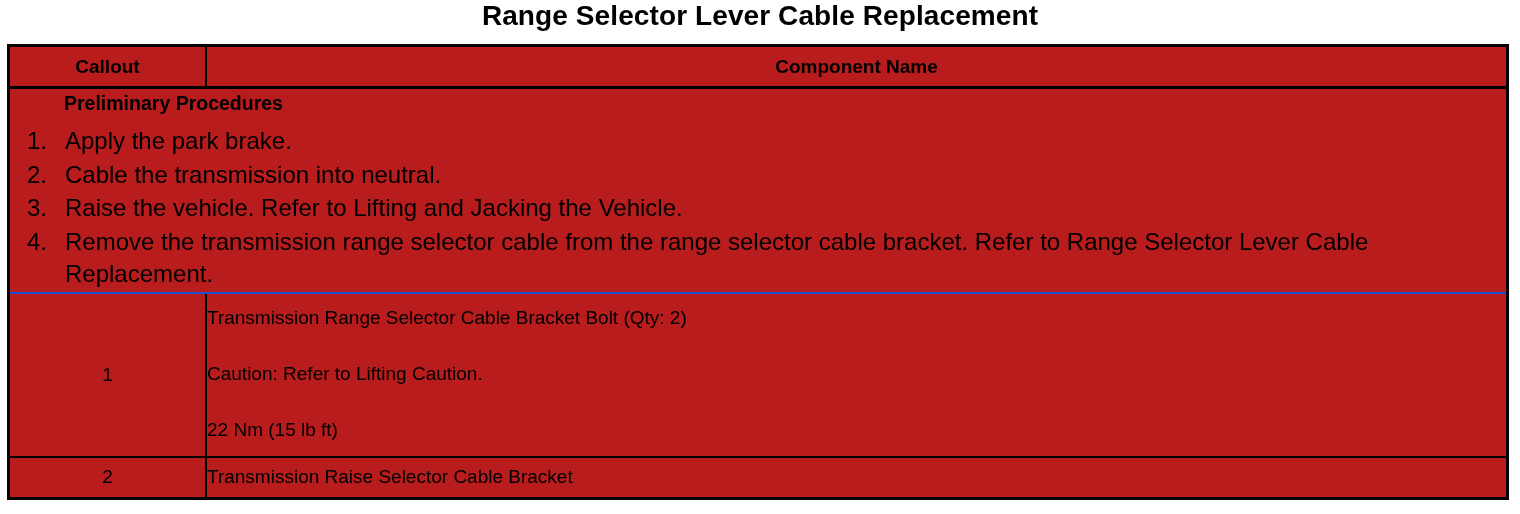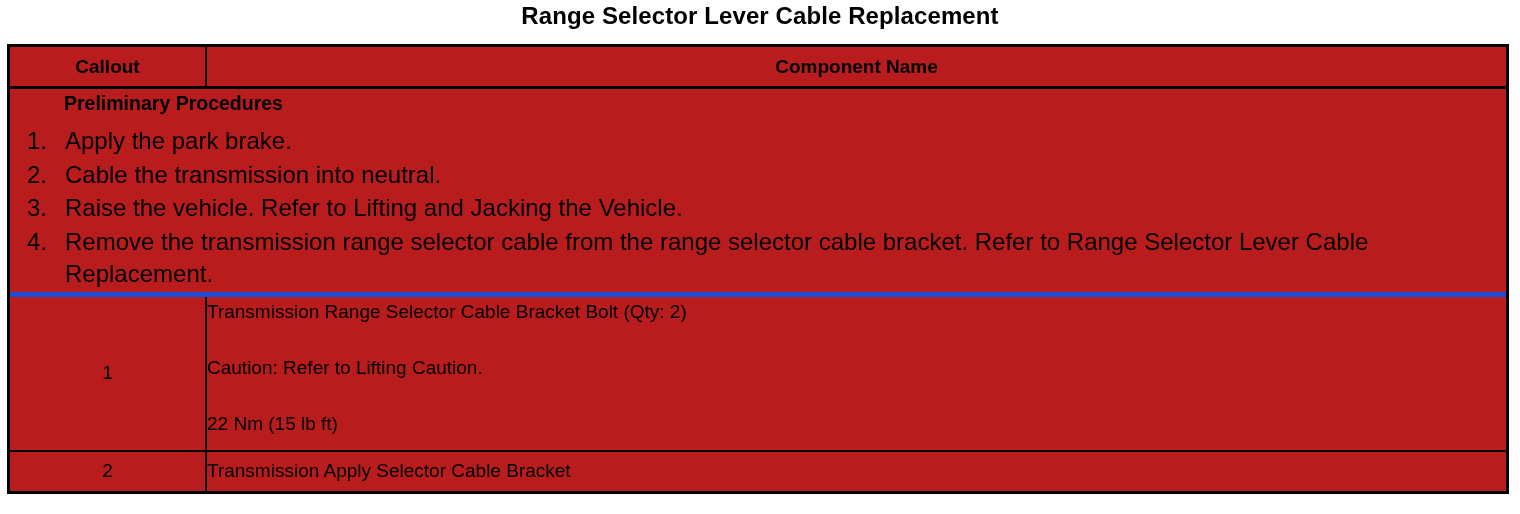--- a/index.html
+++ b/index.html
@@ -19,21 +19,21 @@
     width: 1520px;
     height: 514px;
     background: #ffffff;
   }
   .doc-title {
     position: absolute;
     top: 2px;
     left: 0;
     width: 1520px;
     text-align: center;
-    font-size: 24px;
+    font-size: 28px;
     font-weight: bold;
     letter-spacing: 0.1px;
     line-height: 28px;
   }
   .table-wrap {
     position: absolute;
     left: 7px;
     top: 44px;
     width: 1502px;
     border: 3px solid #000000;
@@ -60,21 +60,21 @@
     font-weight: bold;
     font-size: 19.5px;
     height: 39px;
     border-bottom: 3px solid #000000;
   }
   .hdr-cell.div {
     border-right: 2px solid #000000;
   }
   
   .prelim-cell {
-    border-bottom: 5px solid #1d4ed8;
+    border-bottom: 2px solid #1d4ed8;
     padding: 10px 10px 14px 10px;
   }
   .prelim-title {
     font-weight: bold;
     font-size: 19.5px;
     margin: 0 0 8px 54px;
     line-height: 28px;
   }
   ol.prelim-list {
     margin: 0;
@@ -104,20 +104,21 @@
     font-size: 19px;
   }
   .cell-name {
     padding: 0 8px 0 9px;
     font-size: 19px;
   }
   .row-1 .cell-callout, .row-1 .cell-name {
     border-bottom: 2px solid #000000;
   }
   .row-1 .cell-name {
+    padding-top: 9px;
     padding-bottom: 11px;
   }
   .comp-line {
     line-height: 30px;
     margin: 0;
   }
   .comp-gap {
     height: 26px;
   }
   .comp-gap2 {
@@ -169,20 +170,20 @@
             <div class="comp-line">Transmission Range Selector Cable Bracket Bolt (Qty: 2)</div>
             <div class="comp-gap"></div>
             <div class="comp-line"><span class="bold">Caution:</span><span> Refer to Lifting Caution.</span></div>
             <div class="comp-gap2"></div>
             <div class="comp-line bold">22 Nm (15 lb ft)</div>
           </td>
         </tr>
 
         <tr class="row-2">
           <td class="cell-callout">2</td>
-          <td class="cell-name">Transmission Apply Selector Cable Bracket</td>
+          <td class="cell-name">Transmission Raise Selector Cable Bracket</td>
         </tr>
 
       </tbody>
     </table>
   </div>
 
 </div>
 
 </body></html>

